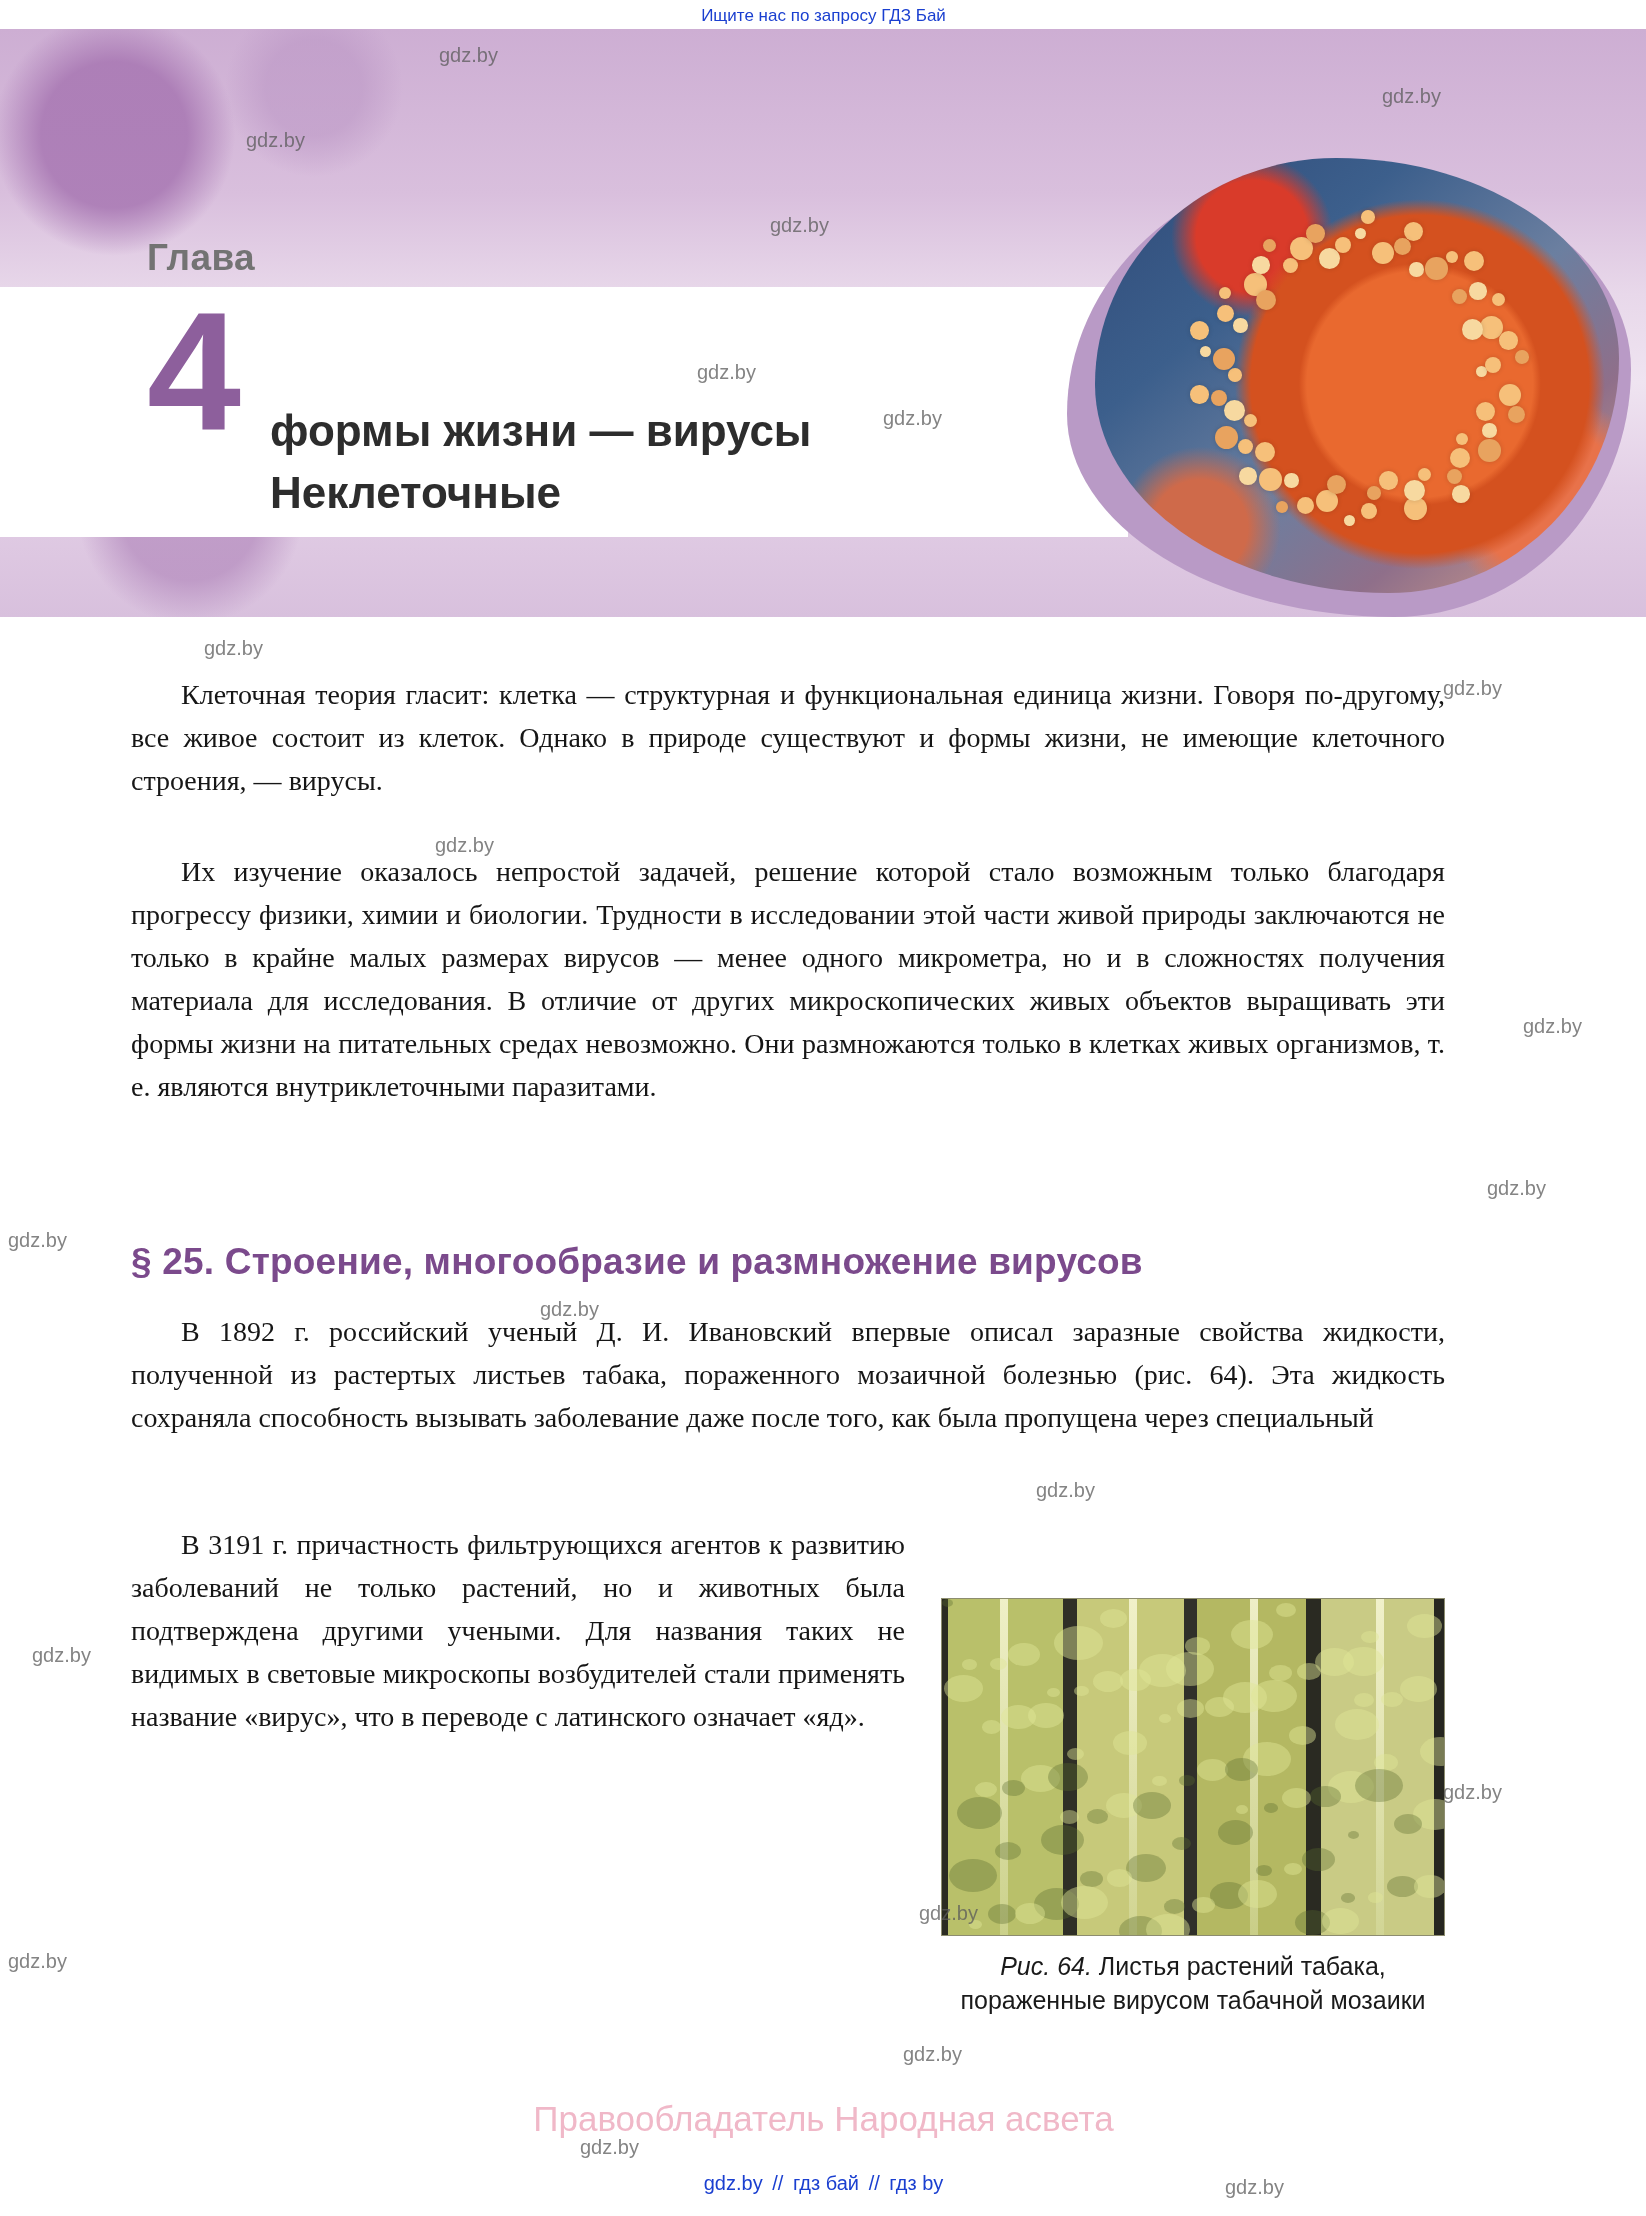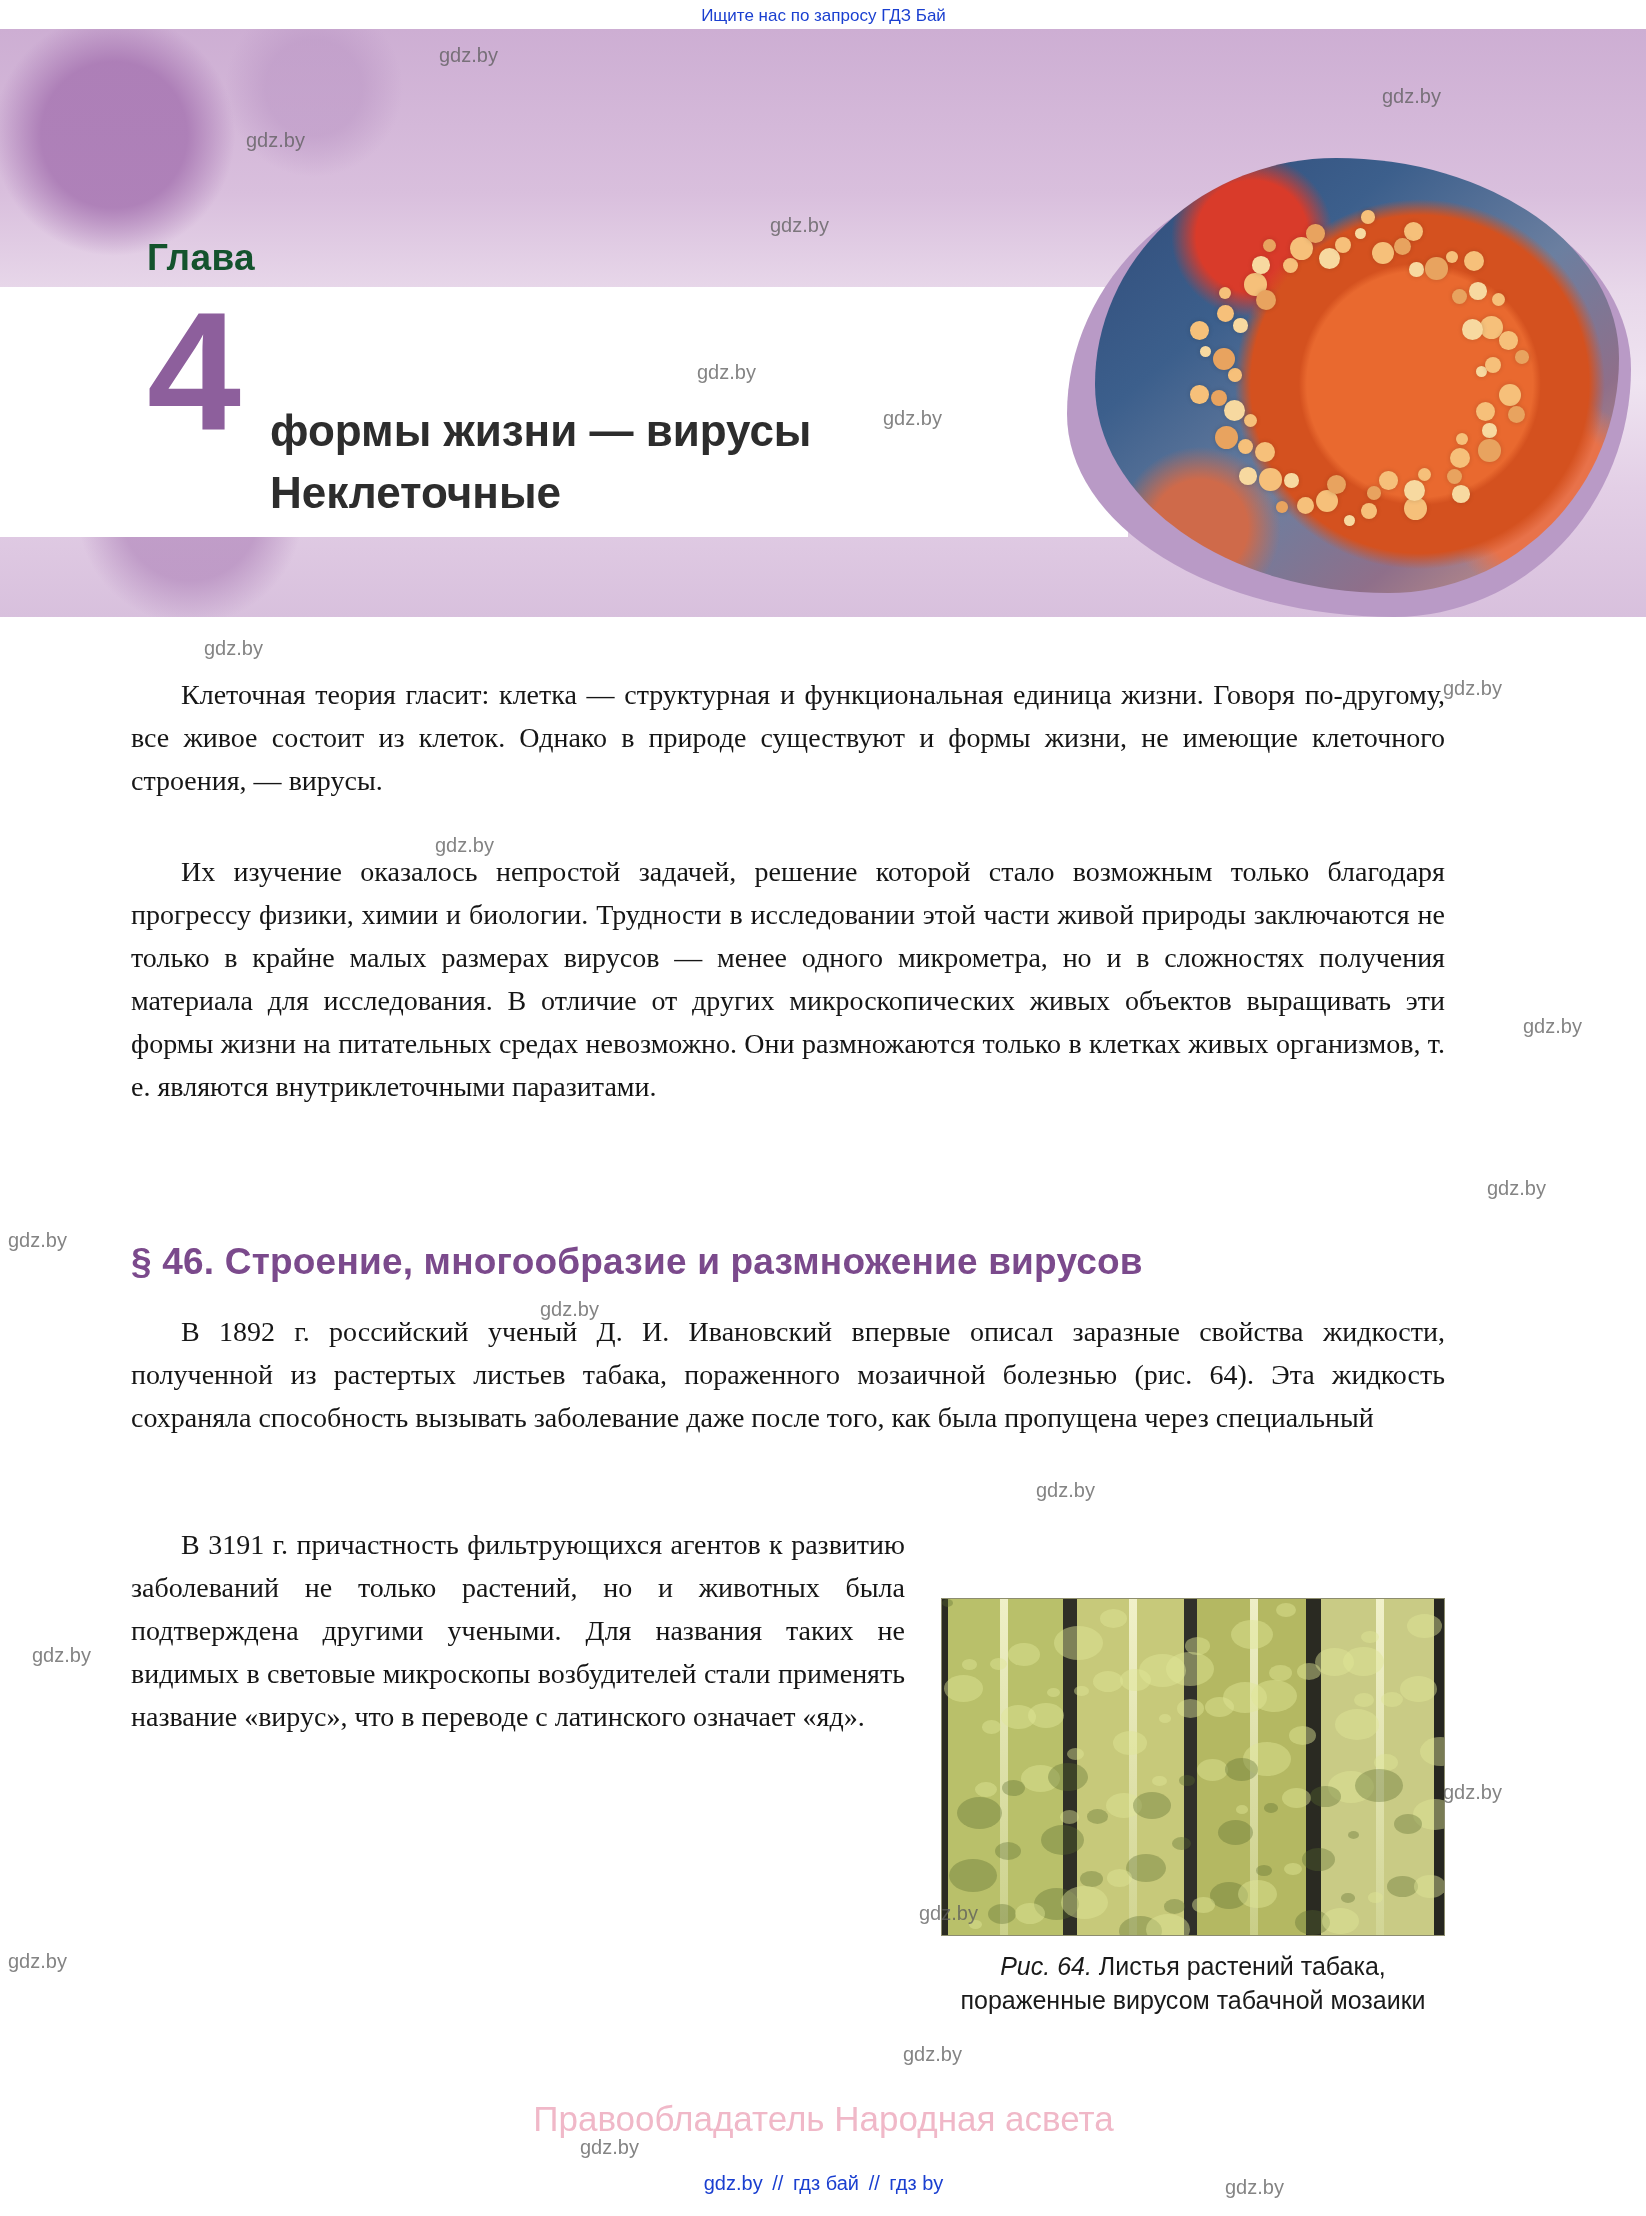--- a/index.html
+++ b/index.html
@@ -72,21 +72,21 @@
     background: #ffffff;
     border-radius: 0 60% 60% 0 / 0 50% 50% 0;
   }
   .ch-label {
     position: absolute;
     left: 147px;
     top: 208px;
     font-family: "Liberation Sans", sans-serif;
     font-weight: bold;
     font-size: 37px;
-    color: #14532d;
+    color: #737373;
     letter-spacing: 0.4px;
   }
   .ch-number {
     position: absolute;
     left: 147px;
     top: 266px;
     font-family: "Liberation Sans", sans-serif;
     font-weight: bold;
     font-size: 169px;
     line-height: 153px;
@@ -377,21 +377,21 @@
 </div>
 
 <div class="body-text" id="intro-1">
   <p class="para"><span>Клеточная теория гласит: клетка — структурная и функциональная единица жизни. Говоря по-другому, все живое состоит из клеток. Однако в природе существуют и формы жизни, не имеющие клеточного строения, — </span><b>вирусы.</b></p>
 </div>
 
 <div class="body-text" id="intro-2">
   <p class="para">Их изучение оказалось непростой задачей, решение которой стало возможным только благодаря прогрессу физики, химии и биологии. Трудности в исследовании этой части живой природы заключаются не только в крайне малых размерах вирусов — менее одного микрометра, но и в сложностях получения материала для исследования. В отличие от других микроскопических живых объектов выращивать эти формы жизни на питательных средах невозможно. Они размножаются только в клетках живых организмов, т. е. являются внутриклеточными паразитами.</p>
 </div>
 
-<div class="section-heading">§ 46. Строение, многообразие и размножение вирусов</div>
+<div class="section-heading">§ 25. Строение, многообразие и размножение вирусов</div>
 
 <div id="body-3">
   <p class="para">В 1892 г. российский ученый Д. И. Ивановский впервые описал заразные свойства жидкости, полученной из растертых листьев табака, пораженного мозаичной болезнью (рис. 64). Эта жидкость сохраняла способность вызывать заболевание даже после того, как была пропущена через специальный</p>
 </div>
 
 <div class="col-left">
   <p class="para">В 3191 г. причастность фильтрующихся агентов к развитию заболеваний не только растений, но и животных была подтверждена другими учеными. Для названия таких не видимых в световые микроскопы возбудителей стали применять название «вирус», что в переводе с латинского означает «яд».</p>
 </div>
 
 <div class="figure">

